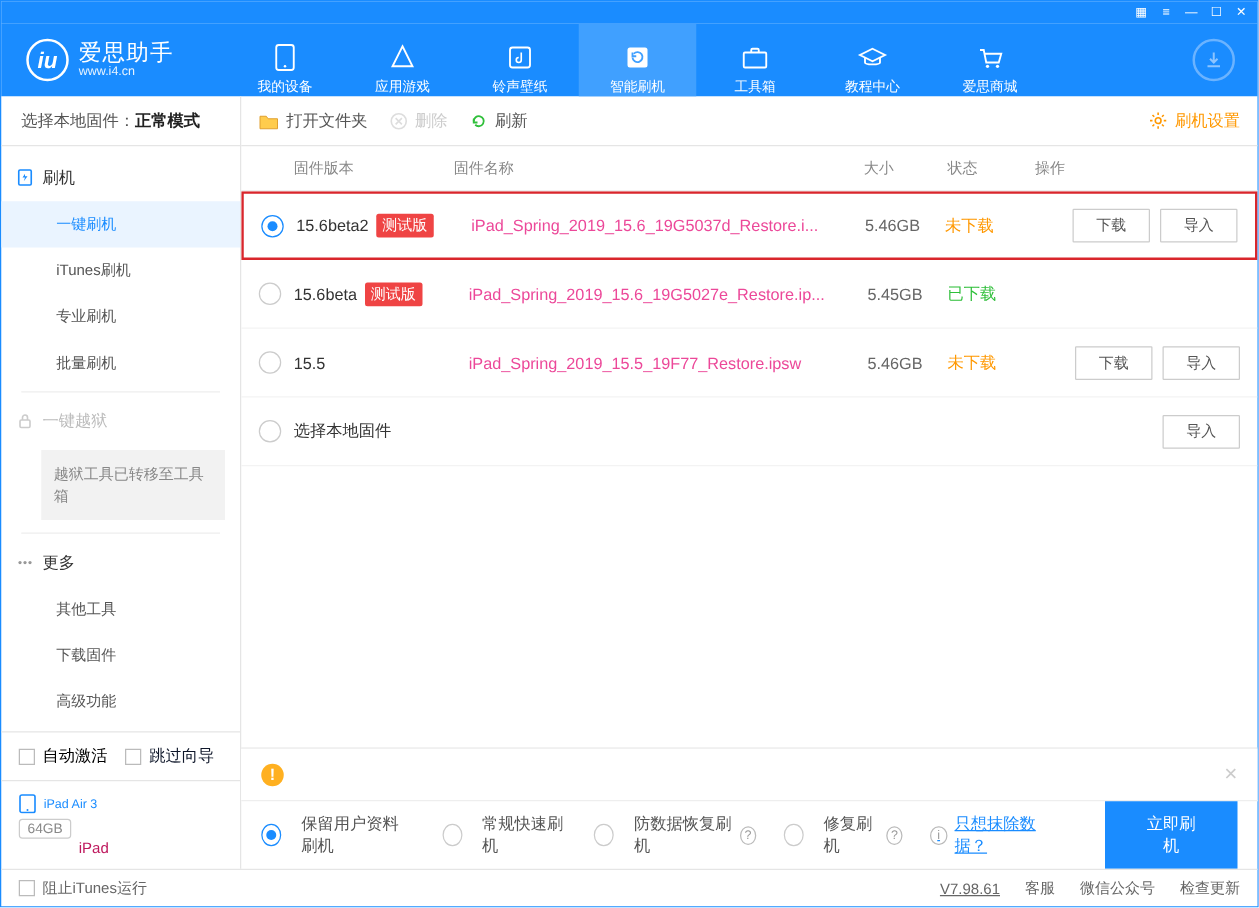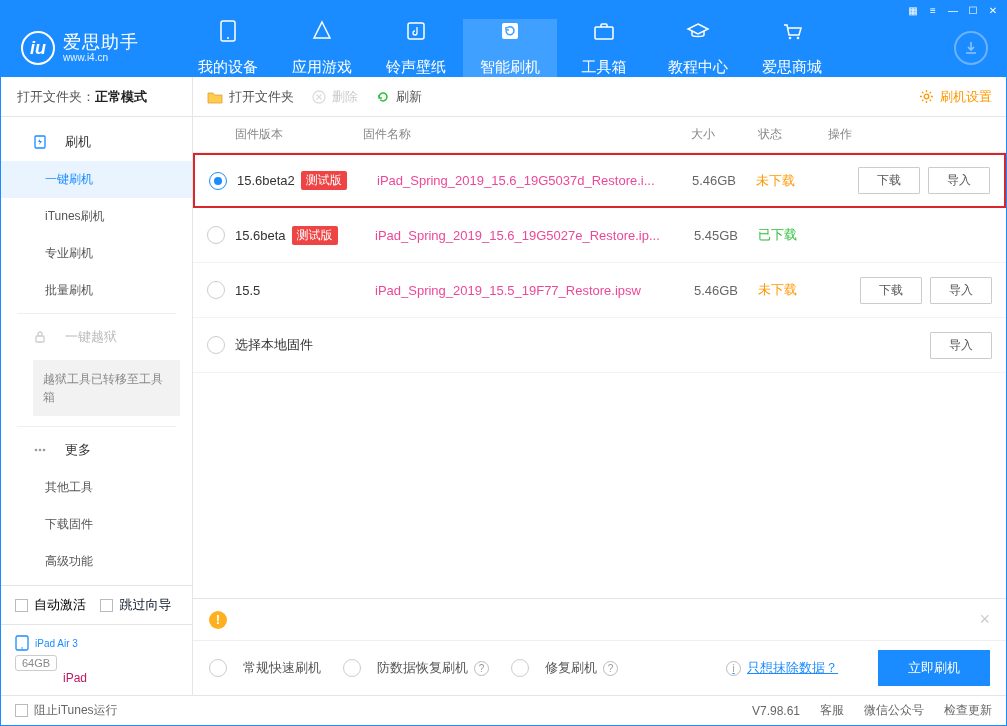--- a/index.html
+++ b/index.html
@@ -13,36 +13,36 @@
 
 
 .header { height: 58px; background: #1a8cff; display: flex; align-items: center; color: #fff; }
 .logo { display: flex; align-items: center; gap: 8px; padding-left: 20px; width: 180px; }
 .logo-icon { width: 34px; height: 34px; border: 2px solid #fff; border-radius: 50%; display: flex; align-items: center; justify-content: center; font-weight: bold; font-size: 18px; font-style: italic; }
 .logo-text { display: flex; flex-direction: column; line-height: 1.1; }
 .logo-title { font-size: 18px; font-weight: 500; letter-spacing: 1px; }
 .logo-url { font-size: 10px; opacity: 0.9; }
 
 .nav { display: flex; height: 100%; }
-.nav-item { width: 94px; display: flex; flex-direction: column; align-items: center; justify-content: space-between; gap: 4px; font-size: 15px; cursor: pointer; }
+.nav-item { width: 94px; display: flex; flex-direction: column; align-items: center; justify-content: flex-end; gap: 4px; font-size: 11px; cursor: pointer; }
 .nav-item.active { background: #40a0ff; }
 .nav-icon { width: 24px; height: 24px; display: flex; align-items: center; justify-content: center; }
 .nav-spacer { flex: 1; }
 .download-circle { width: 34px; height: 34px; border: 2px solid #6bb3ff; border-radius: 50%; margin-right: 18px; display: flex; align-items: center; justify-content: center; cursor: pointer; }
 
 
 .body { flex: 1; display: flex; min-height: 0; }
 
 
 .sidebar { width: 192px; border-right: 1px solid #e5e5e5; display: flex; flex-direction: column; }
 .device-status { height: 40px; border-bottom: 1px solid #e5e5e5; display: flex; align-items: center; padding: 0 16px; font-size: 13px; color: #555; }
 .device-status b { color: #222; }
 
 .sidebar-list { flex: 1; overflow: auto; padding-top: 6px; }
-.sidebar-group-h { display: flex; align-items: center; gap: 18px; padding: 10px 32px; font-size: 13px; color: #333; cursor: pointer; }
+.sidebar-group-h { display: flex; align-items: center; gap: 7px; padding: 10px 12px; font-size: 13px; color: #333; cursor: pointer; }
 .sidebar-group-h.disabled { color: #bbb; }
 .sidebar-sub { padding: 10px 16px 10px 44px; font-size: 12px; color: #555; cursor: pointer; }
 .sidebar-sub.active { background: #eaf4ff; color: #1a8cff; }
 .sidebar-note { margin: 4px 12px 10px 32px; padding: 10px 10px; background: #f2f2f2; font-size: 12px; color: #888; line-height: 1.5; }
 .sidebar-divider { height: 1px; background: #eee; margin: 4px 16px; }
 
 .sidebar-bottom { border-top: 1px solid #e5e5e5; padding: 10px 14px; font-size: 13px; }
 .chk { width: 13px; height: 13px; border: 1px solid #bbb; display: inline-block; vertical-align: middle; margin-right: 6px; }
 .device-card { border-top: 1px solid #e5e5e5; padding: 10px 14px; }
 .device-name { color: #1a8cff; font-size: 10px; font-weight: 500; display: flex; align-items: center; gap: 6px; }
@@ -87,21 +87,21 @@
 .close-x { margin-left: auto; color: #ccc; font-size: 18px; cursor: pointer; }
 
 .options-bar { height: 54px; display: flex; align-items: center; padding: 0 16px; gap: 22px; font-size: 13px; }
 .opt { display: flex; align-items: center; gap: 6px; color: #555; cursor: pointer; }
 .help { width: 15px; height: 15px; border: 1px solid #bbb; border-radius: 50%; font-size: 10px; color: #999; display: inline-flex; align-items: center; justify-content: center; }
 .erase-link { color: #1a8cff; text-decoration: underline; cursor: pointer; margin-left: auto; display: flex; align-items: center; gap: 6px; }
 .flash-btn { background: #1a8cff; color: #fff; border: none; padding: 9px 30px; font-size: 13px; cursor: pointer; margin-left: 18px; }
 
 
 .footer { height: 30px; border-top: 1px solid #e5e5e5; display: flex; align-items: center; padding: 0 14px; font-size: 12px; color: #666; gap: 20px; }
-.footer .ver { margin-left: auto; }
+.footer .ver { margin-left: auto; text-decoration: underline; }
 .footer-item { cursor: pointer; }
 
 svg { display: block; }
 </style>
 </head>
 <body>
 
 <div class="window">
   <div class="titlebar">
     <span class="titlebar-btn">▦</span>
@@ -189,21 +189,21 @@
     <div class="download-circle">
       <svg width="16" height="16" viewBox="0 0 16 16">
           <path d="M8 2 v8 M5 7 l3 3 l3 -3 M3 13 h10" fill="none" stroke="#8cc4ff" stroke-width="1.6"></path>
         </svg>
     </div>
   </div>
 
   <div class="body">
     <div class="sidebar">
       <div class="device-status">
-        <span>打开文件夹：</span>
+        <span>选择本地固件：</span>
         <b>正常模式</b>
       </div>
       <div class="sidebar-list">
         <div class="sidebar-group-h">
           <svg width="14" height="14" viewBox="0 0 14 14">
               <rect x="2" y="1" width="10" height="12" rx="1" fill="none" stroke="#1a8cff" stroke-width="1.3"></rect>
               <path d="M7 4 l-2 3 h2 l-1 3 l3 -4 h-2 z" fill="#1a8cff"></path>
             </svg>
           <span>刷机</span>
         </div>
@@ -338,20 +338,24 @@
             </div>
           </div>
         </div>
 
       <div class="bottom-panel">
         <div class="warn-bar">
           <span class="warn-icon">!</span>
           <span class="close-x">×</span>
         </div>
         <div class="options-bar">
+          <label class="opt">
+              <span class="radio checked"></span>
+              <span>保留用户资料刷机</span>
+            </label>
           <label class="opt">
               <span class="radio"></span>
               <span>常规快速刷机</span>
             </label>
           <label class="opt">
               <span class="radio"></span>
               <span>防数据恢复刷机</span>
               <span class="help">?</span>
             </label>
           <label class="opt">

